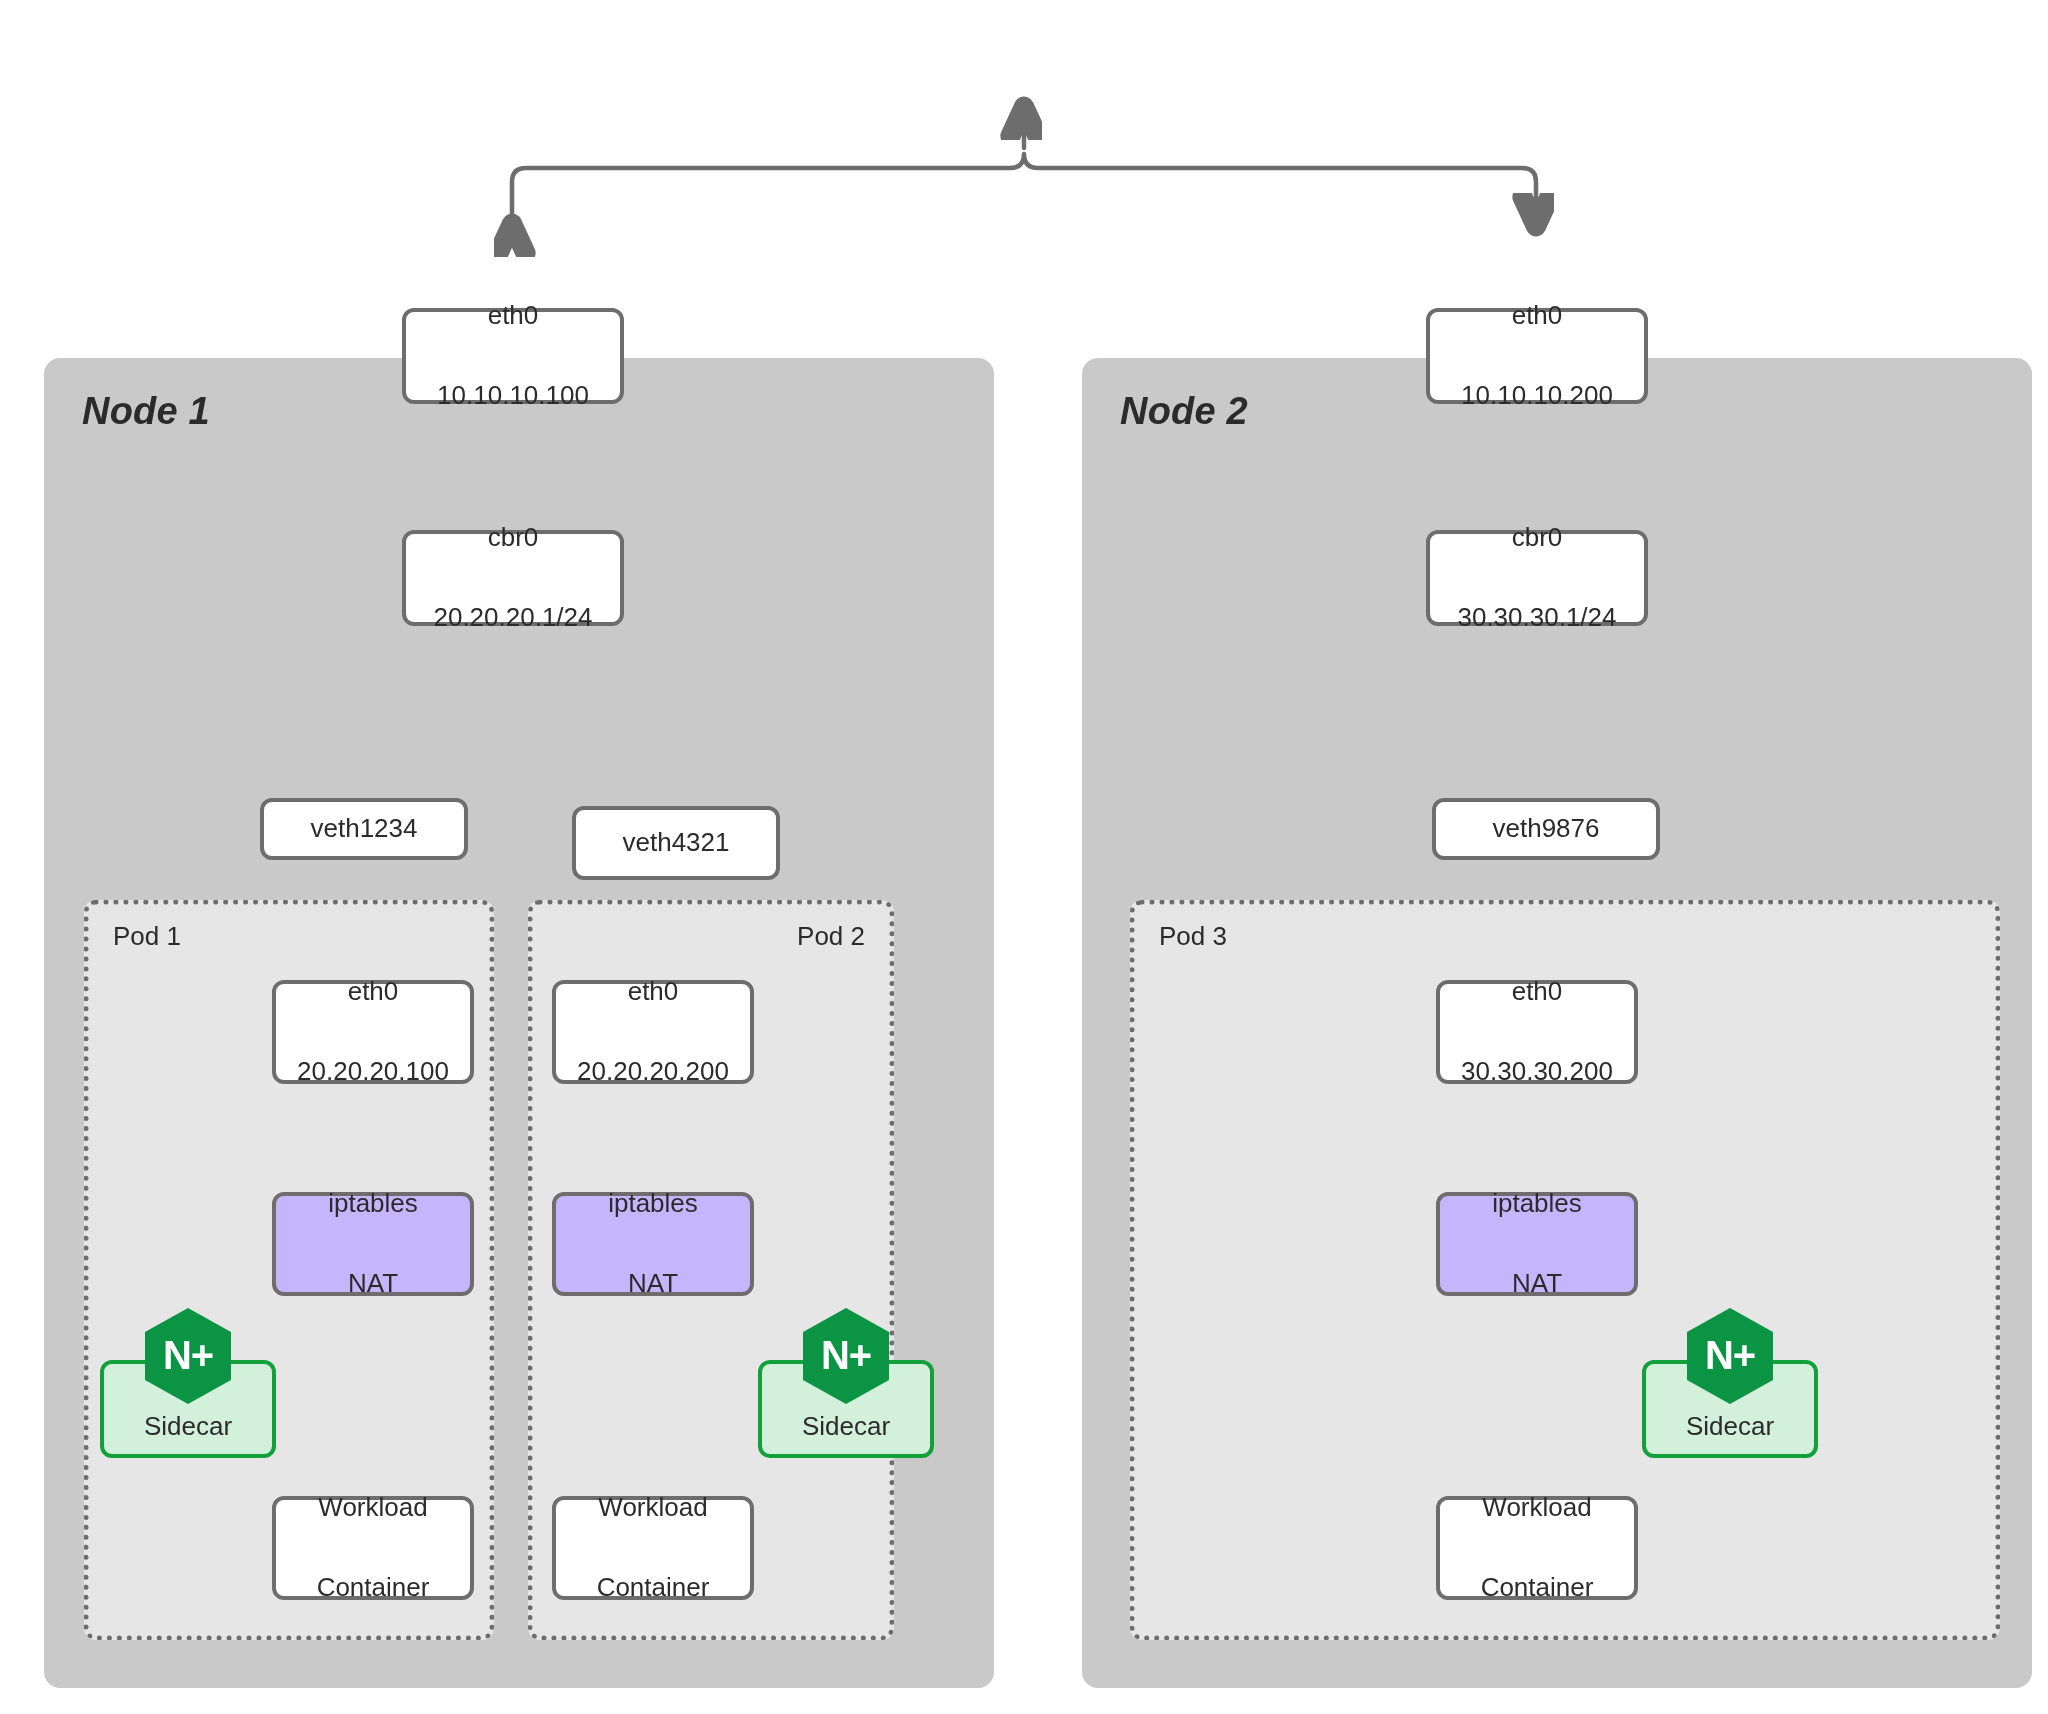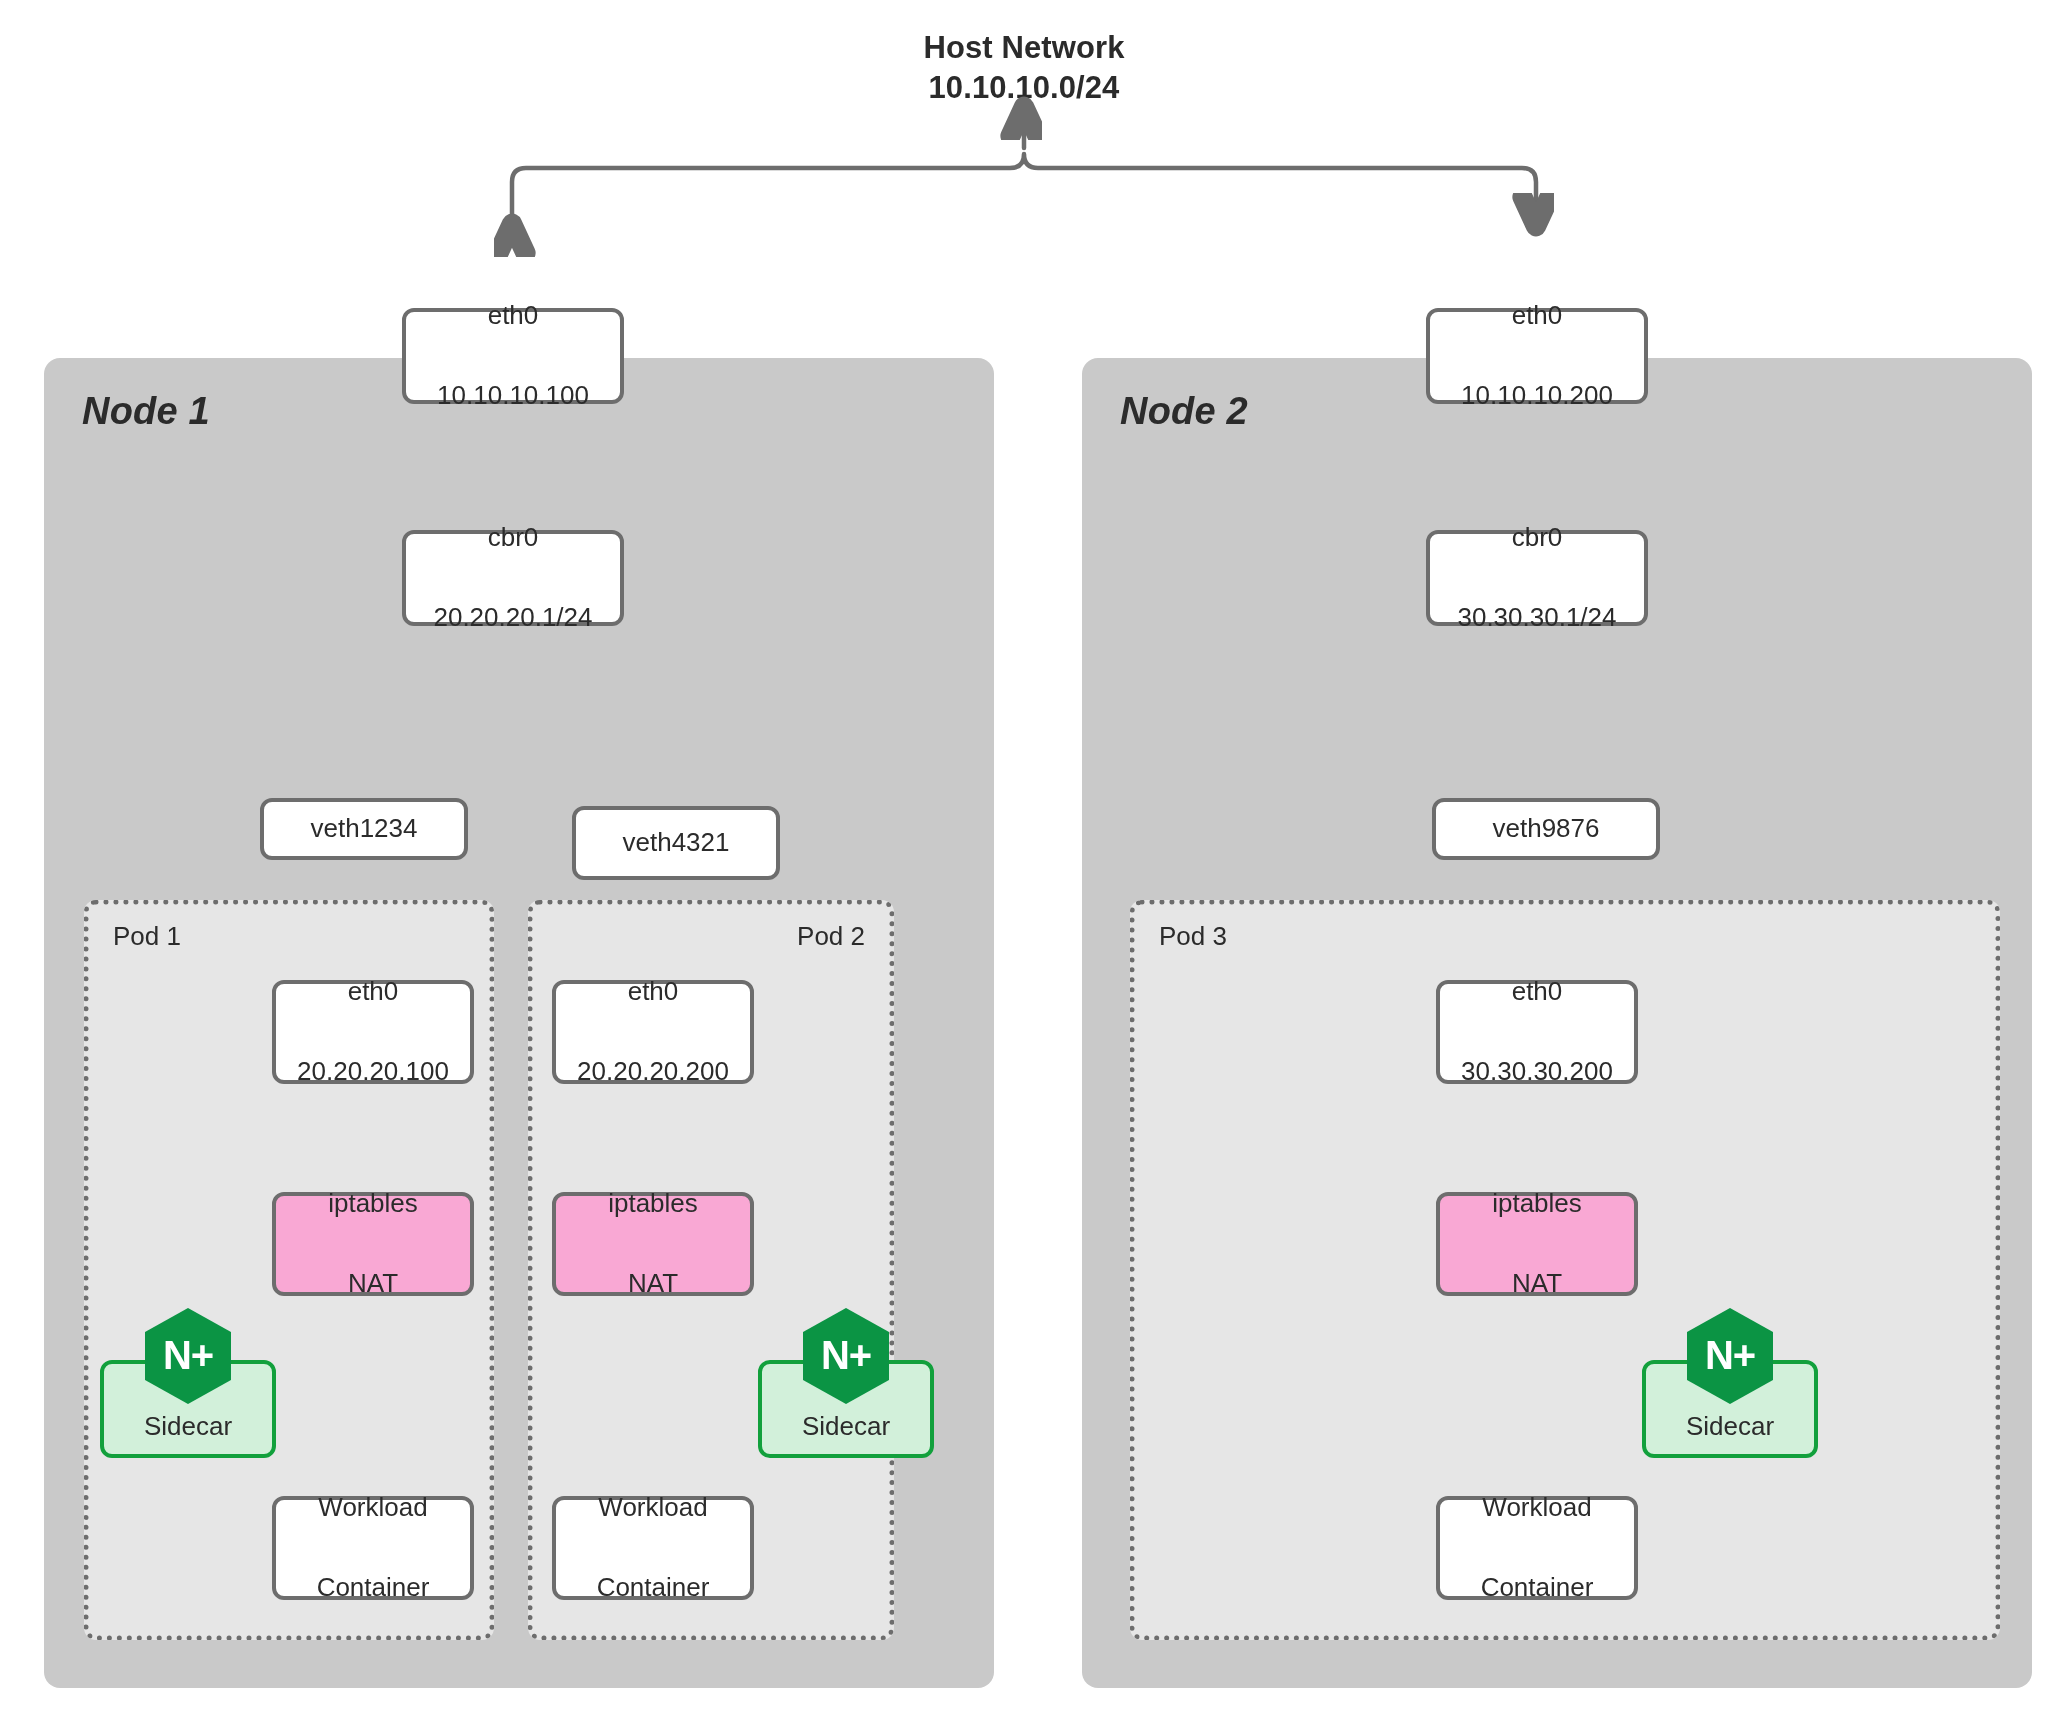--- a/index.html
+++ b/index.html
@@ -48,21 +48,21 @@
   .box {
     position: absolute;
     background: #ffffff;
     border: 4px solid #6d6d6d;
     border-radius: 12px;
     display: flex; flex-direction: column;
     align-items: center; justify-content: center;
     font-size: 26px; line-height: 1.22; color: #2b2b2b;
     text-align: center; white-space: nowrap; gap: 48px;
   }
-  .box.shade { background: #f9a8d4; }
+  .box.shade { background: #c4b5fd; }
 
   
   .sidecar {
     position: absolute;
     background: #d2f0da;
     border: 4px solid #12a03c;
     border-radius: 12px;
     display: flex; align-items: flex-end; justify-content: center;
     padding-bottom: 12px;
     font-size: 26px; color: #2b2b2b;
@@ -89,24 +89,20 @@
     width: 2048px; height: 1714px;
     pointer-events: none;
   }
   svg.links path, svg.links line { fill: none; stroke: #6d6d6d; stroke-width: 4.5; }
 </style>
 </head>
 <body>
 
 <div id="stage">
 
-  <div class="host-title">
-    <div>Host Network</div>
-    <div>10.10.10.0/24</div>
-  </div>
 
   <svg class="links" viewBox="0 0 2048 1714">
     <defs>
       <marker id="ah" markerWidth="10" markerHeight="10" refX="7.2" refY="4" orient="auto" markerUnits="strokeWidth">
         <path d="M1,1 L7.5,4 L1,7" fill="none" stroke="#6d6d6d" stroke-width="1.35" stroke-linecap="round" stroke-linejoin="round"></path>
       </marker>
       <marker id="ahb" markerWidth="10" markerHeight="10" refX="2.8" refY="4" orient="auto" markerUnits="strokeWidth">
         <path d="M9,1 L2.5,4 L9,7" fill="none" stroke="#6d6d6d" stroke-width="1.35" stroke-linecap="round" stroke-linejoin="round"></path>
       </marker>
     </defs>

